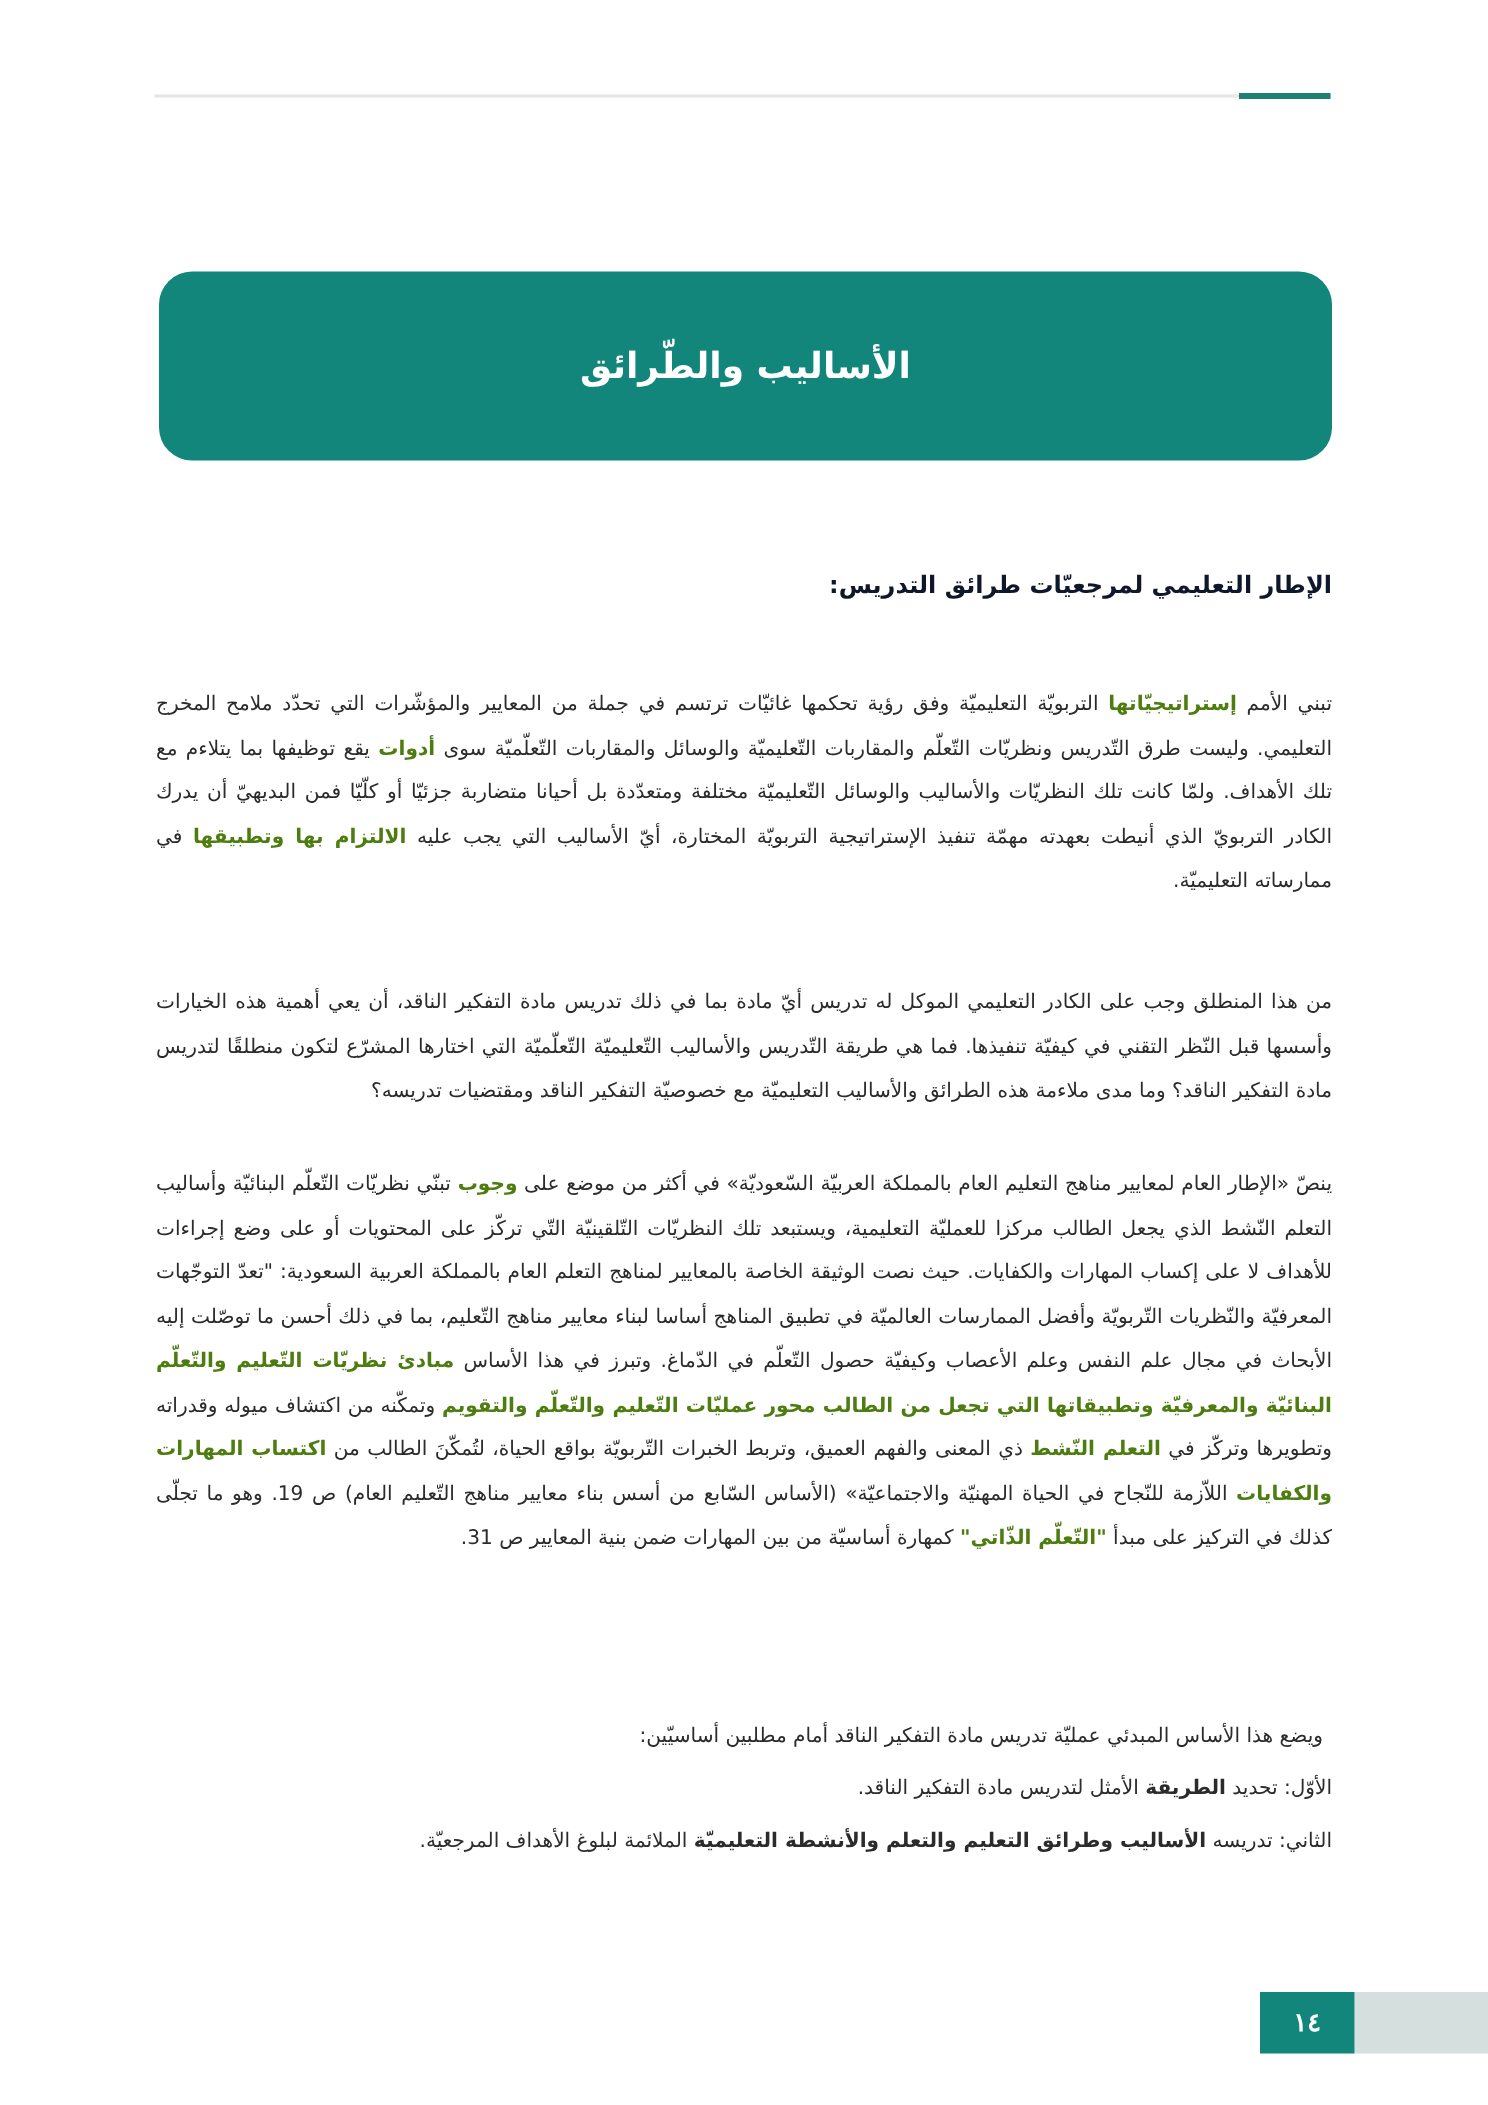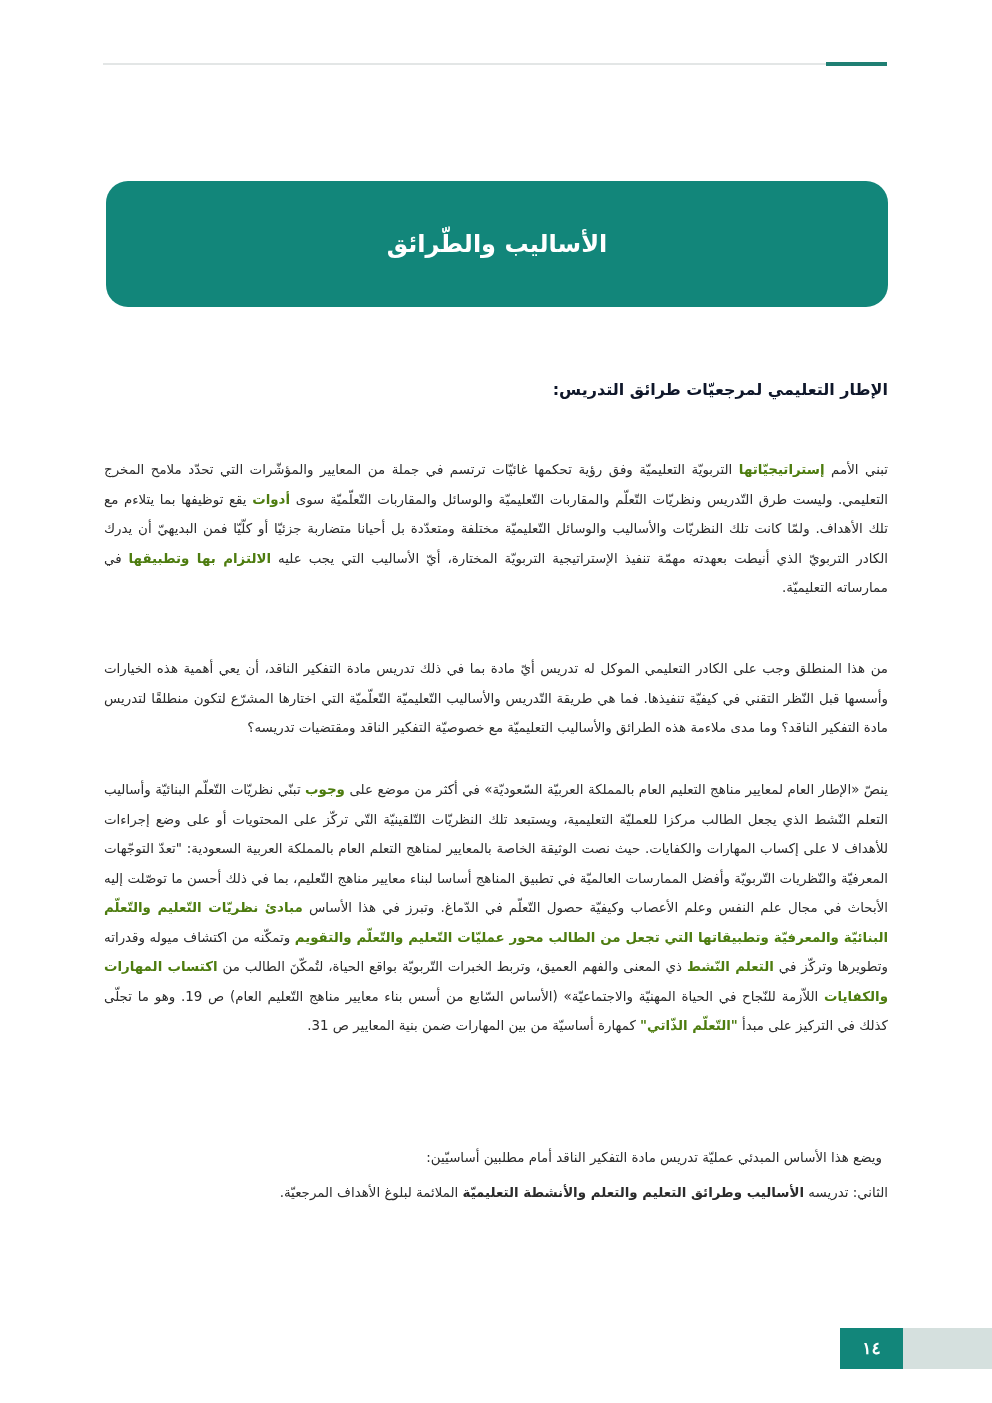--- a/index.html
+++ b/index.html
@@ -52,17 +52,18 @@
 <div class="body p2">
   <p>من هذا المنطلق وجب على الكادر التعليمي الموكل له تدريس أيّ مادة بما في ذلك تدريس مادة التفكير الناقد، أن يعي أهمية هذه الخيارات وأسسها قبل النّظر التقني في كيفيّة تنفيذها. فما هي طريقة التّدريس والأساليب التّعليميّة التّعلّميّة التي اختارها المشرّع لتكون منطلقًا لتدريس مادة التفكير الناقد؟ وما مدى ملاءمة هذه الطرائق والأساليب التعليميّة مع خصوصيّة التفكير الناقد ومقتضيات تدريسه؟</p>
 </div>
 
 <div class="body p3">
   <p><span>ينصّ «الإطار العام لمعايير مناهج التعليم العام بالمملكة العربيّة السّعوديّة» في أكثر من موضع على </span><b>وجوب</b><span> تبنّي نظريّات التّعلّم البنائيّة وأساليب التعلم النّشط الذي يجعل الطالب مركزا للعمليّة التعليمية، ويستبعد تلك النظريّات التّلقينيّة التّي تركّز على المحتويات أو على وضع إجراءات للأهداف لا على إكساب المهارات والكفايات. حيث نصت الوثيقة الخاصة بالمعايير لمناهج التعلم العام بالمملكة العربية السعودية: "تعدّ التوجّهات المعرفيّة والنّظريات التّربويّة وأفضل الممارسات العالميّة في تطبيق المناهج أساسا لبناء معايير مناهج التّعليم، بما في ذلك أحسن ما توصّلت إليه الأبحاث في مجال علم النفس وعلم الأعصاب وكيفيّة حصول التّعلّم في الدّماغ. وتبرز في هذا الأساس </span><b>مبادئ نظريّات التّعليم والتّعلّم البنائيّة والمعرفيّة وتطبيقاتها التي تجعل من الطالب محور عمليّات التّعليم والتّعلّم والتقويم</b><span> وتمكّنه من اكتشاف ميوله وقدراته وتطويرها وتركّز في </span><b>التعلم النّشط</b><span> ذي المعنى والفهم العميق، وتربط الخبرات التّربويّة بواقع الحياة، لتُمكّنَ الطالب من </span><b>اكتساب المهارات والكفايات</b><span> اللاّزمة للنّجاح في الحياة المهنيّة والاجتماعيّة» (الأساس السّابع من أسس بناء معايير مناهج التّعليم العام) ص 19. وهو ما تجلّى كذلك في التركيز على مبدأ </span><b>"التّعلّم الذّاتي"</b><span> كمهارة أساسيّة من بين المهارات ضمن بنية المعايير ص 31.</span></p>
 </div>
 
 <div class="lines" style="top:1140px;">
   <div style="padding-right:6px;">ويضع هذا الأساس المبدئي عمليّة تدريس مادة التفكير الناقد أمام مطلبين أساسيّين:</div>
+  <div><span>الأوّل: تحديد </span><b>الطريقة</b><span> الأمثل لتدريس مادة التفكير الناقد.</span></div>
   <div><span>الثاني: تدريسه </span><b>الأساليب وطرائق التعليم والتعلم والأنشطة التعليميّة</b><span> الملائمة لبلوغ الأهداف المرجعيّة.</span></div>
 </div>
 
 <div class="page-bar-bg"></div>
 <div class="page-num">١٤</div>
 
 </body></html>

